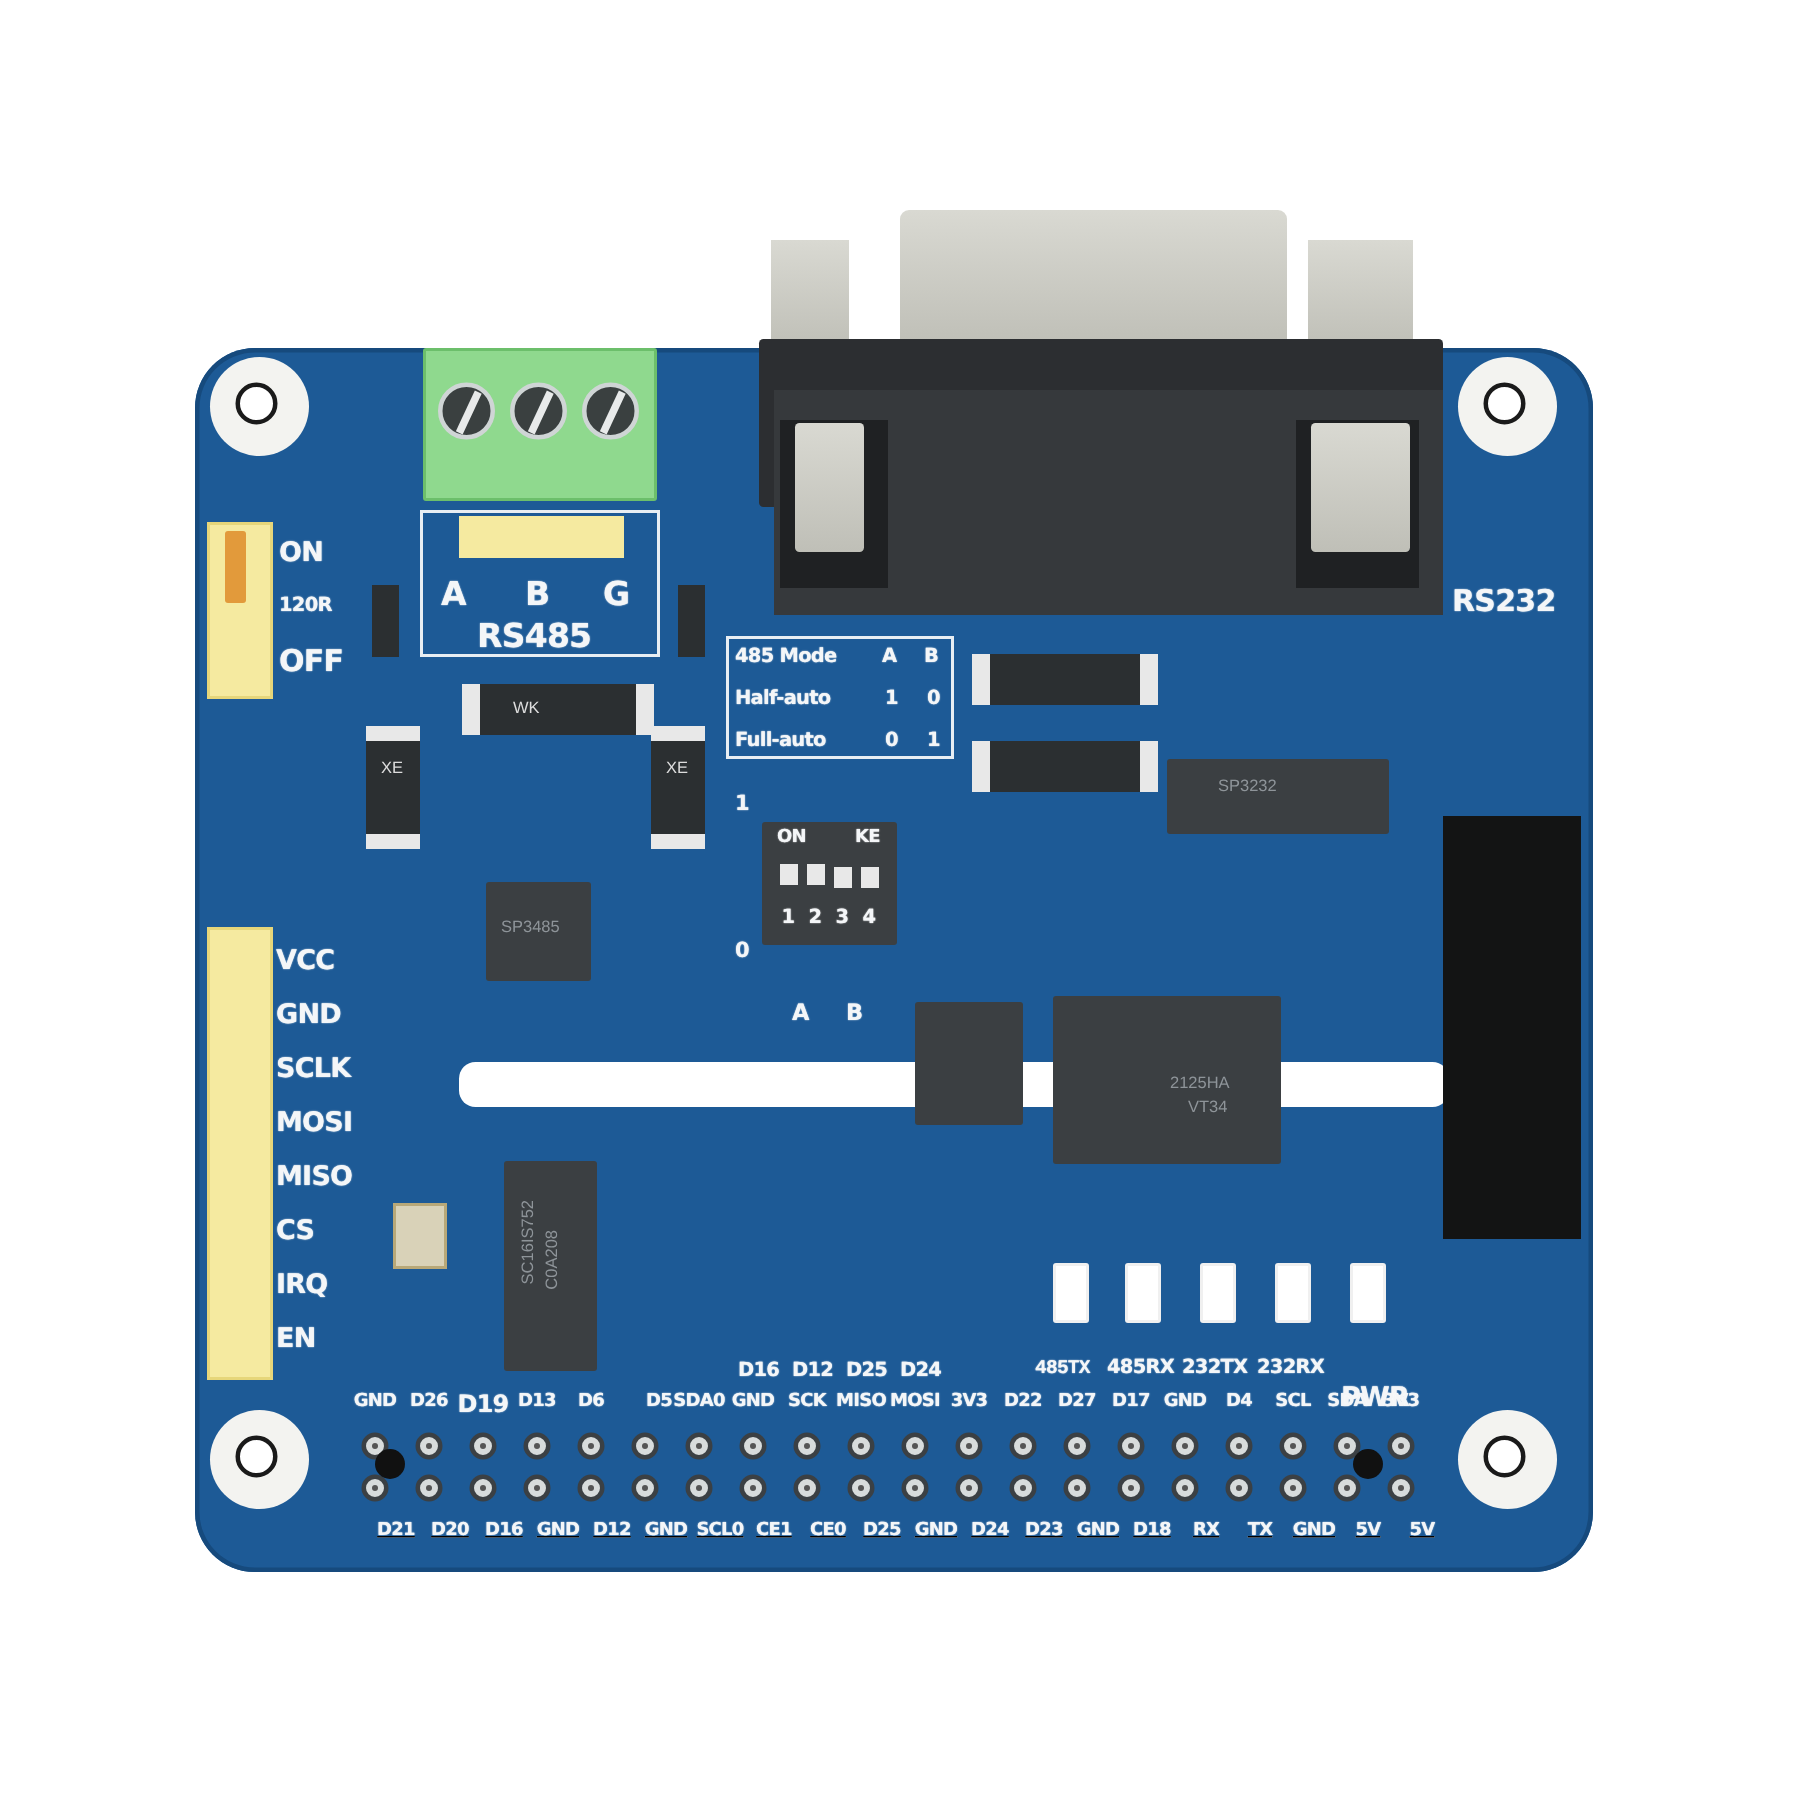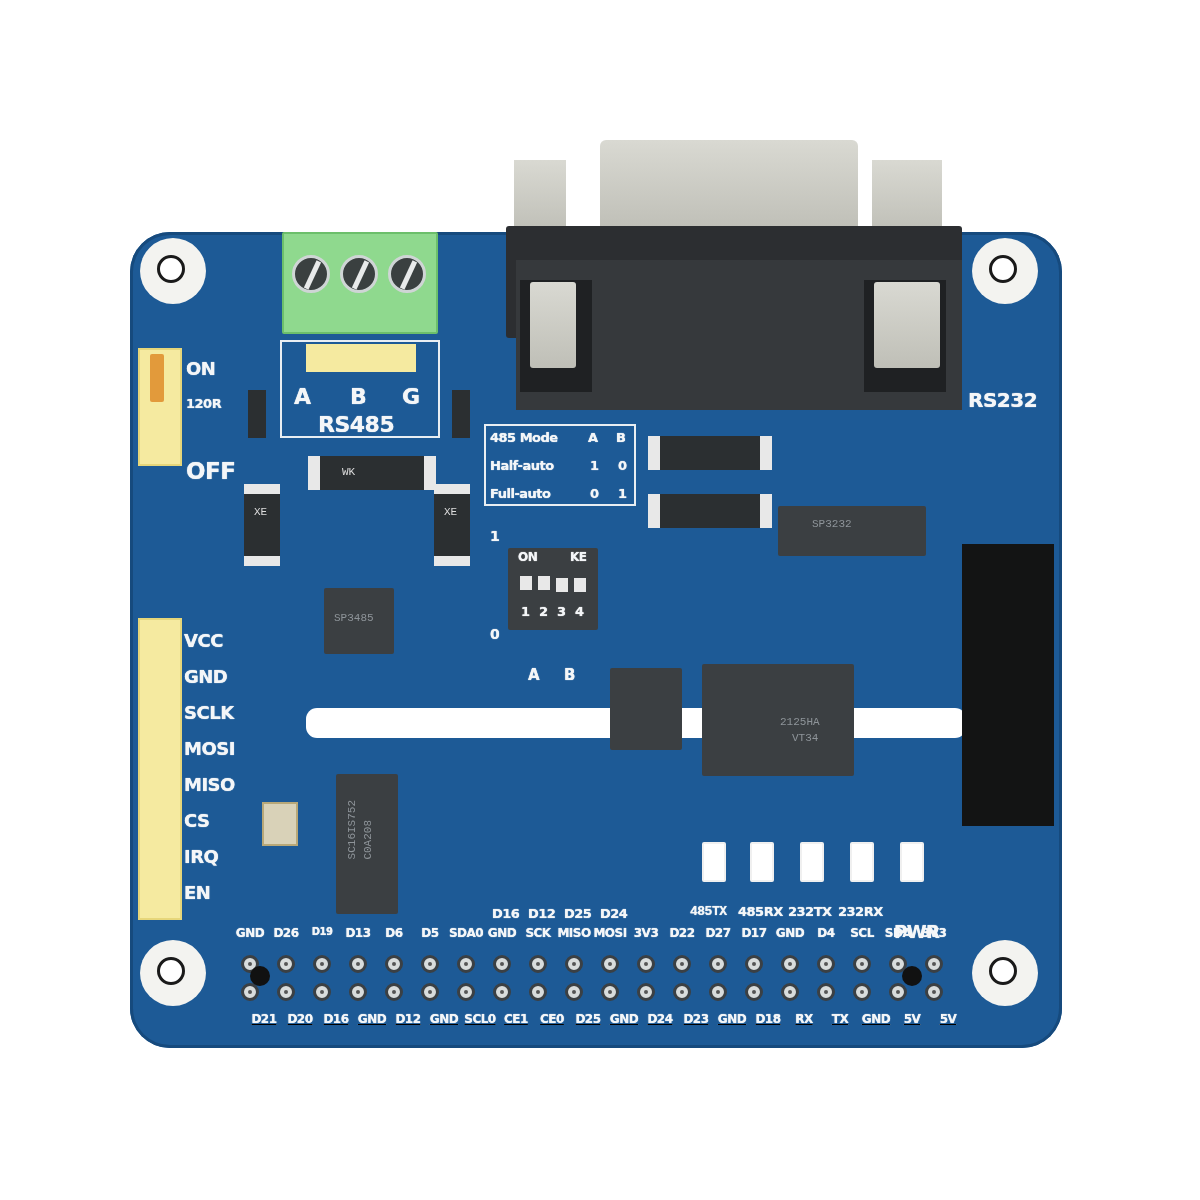--- a/index.html
+++ b/index.html
@@ -7,21 +7,21 @@
   .abs{position:absolute;}
   .board{left:130px;top:232px;width:932px;height:816px;background:#1d5a96;border-radius:40px;box-shadow:inset 0 0 0 3px #164a7d;}
   .silk{color:#f4f6f8;font-weight:bold;font-family:"DejaVu Sans",sans-serif;letter-spacing:-0.5px;text-shadow:0 0 1px #fff;}
   .mhole{width:66px;height:66px;border-radius:50%;background:#f3f3f0;}
   .mhole::after{content:"";position:absolute;left:17px;top:17px;width:28px;height:28px;border-radius:50%;background:#fff;border:3px solid #1a1a1a;box-sizing:border-box;}
   .term{background:#8fd98e;border:2px solid #6cbf6b;border-radius:2px;}
   .screw{width:38px;height:38px;border-radius:50%;background:#3a4040;border:3px solid #cfd5d5;box-sizing:border-box;}
   .screw::after{content:"";position:absolute;left:15px;top:2px;width:5px;height:30px;background:#e8eaea;transform:rotate(25deg);}
   .hdr{background:#f5eaa0;border:2px solid #e6d67a;}
   .chip{background:#3b3f42;border-radius:2px;}
-  .chip-text{color:#8e9499;font-family:Liberation Mono, monospace;font-size:11px;line-height:13px;}
+  .chip-text{color:#8e9499;font-family:Liberation Sans, sans-serif;font-size:11px;line-height:13px;}
   .smd-dark{background:#2b2f31;}
   .via{width:18px;height:18px;border-radius:50%;background:#d8dcdc;border:3px solid #3b4044;box-sizing:border-box;}
   .via::after{content:"";position:absolute;left:4px;top:4px;width:4px;height:4px;border-radius:50%;background:#555;}
   .outline{border:2px solid #e8eef3;box-sizing:border-box;}
   .slot{background:#ffffff;border-radius:11px;}
   .db9-metal{background:linear-gradient(#d9d9d2,#bfbfb7);}
   .db9-body{background:#2c2e31;}
   .led{width:24px;height:40px;background:#fff;border:2px solid #f0f0f0;box-sizing:border-box;border-radius:2px;}
 </style>
 </head>
@@ -54,21 +54,21 @@
 <div class="abs outline" style="left:280px;top:340px;width:160px;height:98px;"></div>
 <div class="abs silk" style="left:294px;top:384px;font-size:22px;">A</div>
 <div class="abs silk" style="left:350px;top:384px;font-size:22px;">B</div>
 <div class="abs silk" style="left:402px;top:384px;font-size:22px;">G</div>
 <div class="abs silk" style="left:318px;top:412px;font-size:22px;">RS485</div>
 
 <div class="abs hdr" style="left:138px;top:348px;width:40px;height:114px;"></div>
 <div class="abs" style="left:150px;top:354px;width:14px;height:48px;background:#e29a3b;border-radius:2px;"></div>
 <div class="abs silk" style="left:186px;top:358px;font-size:18px;">ON</div>
 <div class="abs silk" style="left:186px;top:396px;font-size:13px;">120R</div>
-<div class="abs silk" style="left:186px;top:458px;font-size:23px;">OFF</div>
+<div class="abs silk" style="left:186px;top:428px;font-size:20px;">OFF</div>
 
 <div class="abs smd-dark" style="left:248px;top:390px;width:18px;height:48px;"></div>
 <div class="abs smd-dark" style="left:452px;top:390px;width:18px;height:48px;"></div>
 
 <div class="abs outline" style="left:484px;top:424px;width:152px;height:82px;"></div>
 <div class="abs silk" style="left:490px;top:430px;font-size:13px;">485 Mode</div>
 <div class="abs silk" style="left:588px;top:430px;font-size:13px;">A</div>
 <div class="abs silk" style="left:616px;top:430px;font-size:13px;">B</div>
 <div class="abs silk" style="left:490px;top:458px;font-size:13px;">Half-auto</div>
 <div class="abs silk" style="left:590px;top:458px;font-size:13px;">1</div>
@@ -147,24 +147,24 @@
 <div class="abs silk" style="left:690px;top:904px;font-size:13px;font-family:Liberation Mono, monospace;">485TX</div>
 <div class="abs silk" style="left:738px;top:904px;font-size:13px;">485RX</div>
 <div class="abs silk" style="left:788px;top:904px;font-size:13px;">232TX</div>
 <div class="abs silk" style="left:838px;top:904px;font-size:13px;">232RX</div>
 <div class="abs silk" style="left:894px;top:921px;font-size:18px;">PWR</div>
 
 <div class="abs" style="left:232px;top:926px;width:720px;height:106px;">
   <div class="abs" style="left:0;top:0;width:720px;height:20px;display:grid;grid-template-columns:repeat(20,36px);">
     <span class="silk" style="font-size:12px;text-align:center;">GND</span>
     <span class="silk" style="font-size:12px;text-align:center;">D26</span>
-    <span class="silk" style="font-size:10px;text-align:center;">D19</span>
+    <span class="silk" style="font-size:16px;text-align:center;">D19</span>
     <span class="silk" style="font-size:12px;text-align:center;">D13</span>
     <span class="silk" style="font-size:12px;text-align:center;">D6</span>
-    <span class="silk" style="font-size:12px;text-align:center;">D5</span>
+    <span class="silk" style="font-size:12px;text-align:right;">D5</span>
     <span class="silk" style="font-size:12px;text-align:center;">SDA0</span>
     <span class="silk" style="font-size:12px;text-align:center;">GND</span>
     <span class="silk" style="font-size:12px;text-align:center;">SCK</span>
     <span class="silk" style="font-size:12px;text-align:center;">MISO</span>
     <span class="silk" style="font-size:12px;text-align:center;">MOSI</span>
     <span class="silk" style="font-size:12px;text-align:center;">3V3</span>
     <span class="silk" style="font-size:12px;text-align:center;">D22</span>
     <span class="silk" style="font-size:12px;text-align:center;">D27</span>
     <span class="silk" style="font-size:12px;text-align:center;">D17</span>
     <span class="silk" style="font-size:12px;text-align:center;">GND</span>

